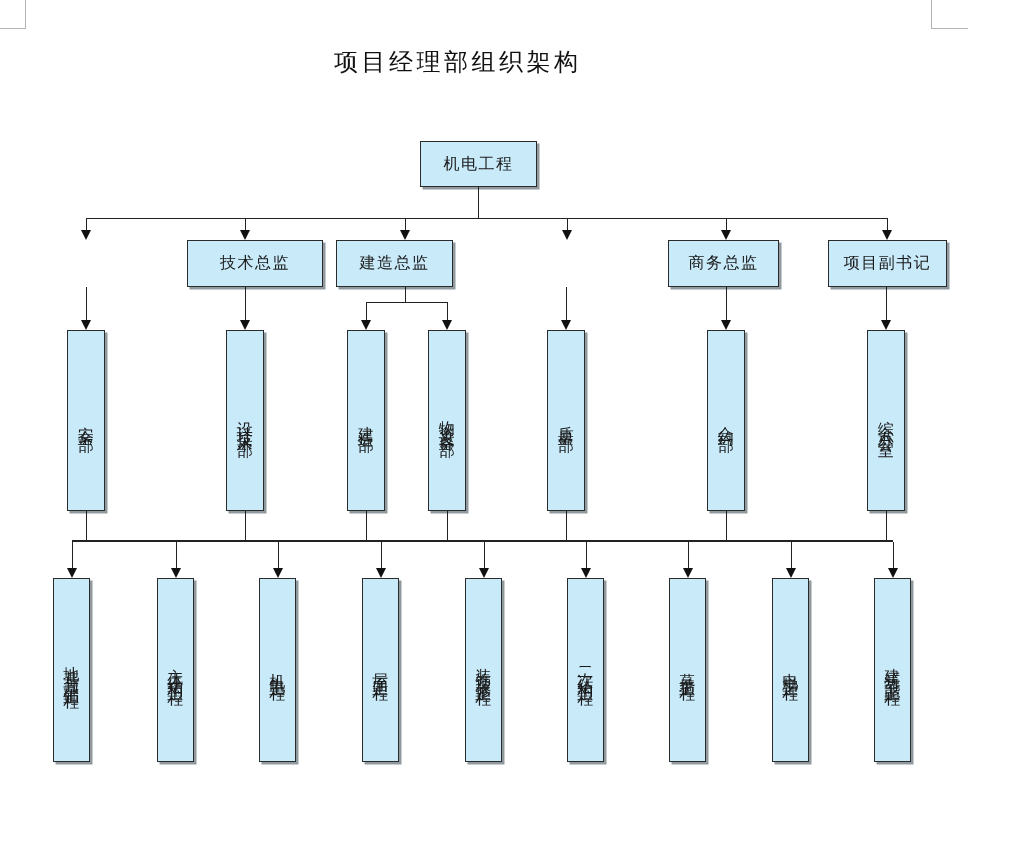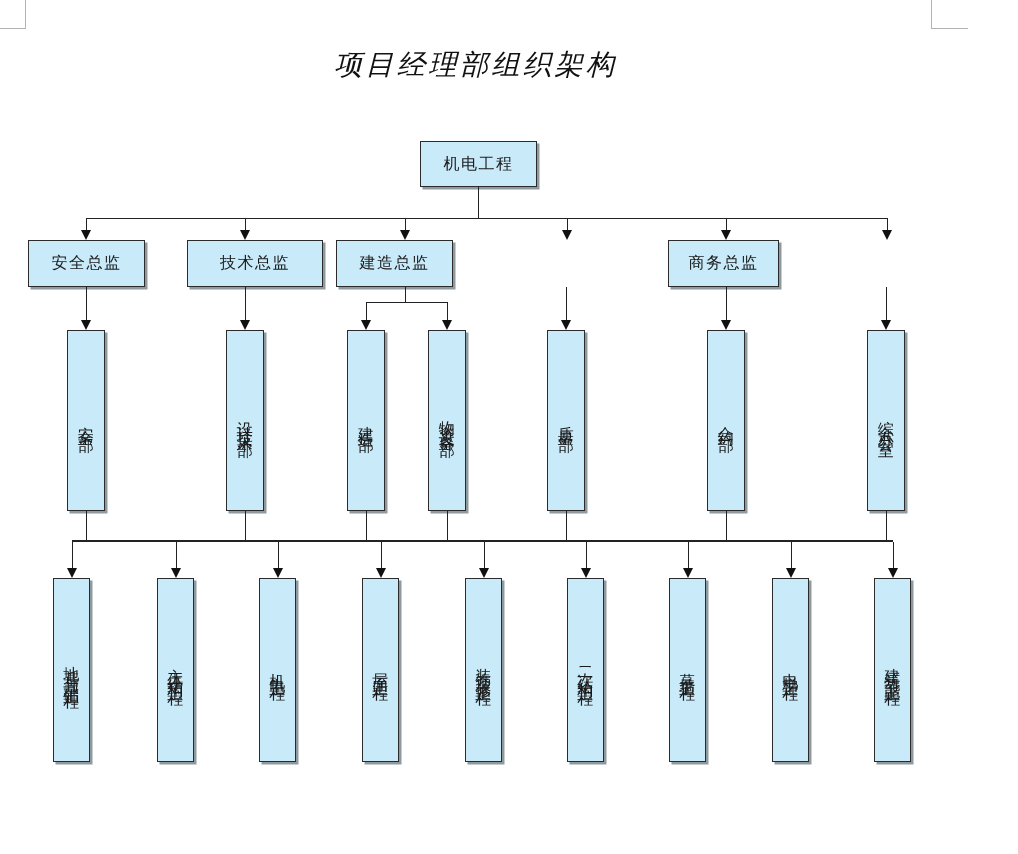--- a/index.html
+++ b/index.html
@@ -1,20 +1,20 @@
 <!DOCTYPE html>
 <html><head>
 <meta charset="utf-8">
 <style>
   html,body{margin:0;padding:0;background:#ffffff;}
   body{font-family:"Liberation Serif","DejaVu Serif",serif;}
   #canvas{position:relative;width:1018px;height:854px;background:#fff;overflow:hidden;}
 
-  .title{position:absolute;left:334px;top:46px;font-size:28px;letter-spacing:3.5px;
-         color:#111;white-space:nowrap;font-style:italic;}
+  .title{position:absolute;left:334px;top:46px;font-size:24px;letter-spacing:3.5px;
+         color:#111;white-space:nowrap;}
 
   .node{position:absolute;background:#C8EAF9;border:1.4px solid #2b2b2b;
         box-shadow:2.5px 2.5px 0 #909a9e;display:flex;align-items:center;justify-content:center;
         font-size:16px;color:#1a1a1a;box-sizing:border-box;}
   .node.h span{letter-spacing:1.5px;white-space:nowrap;}
   .node.v span{writing-mode:vertical-lr;text-orientation:upright;letter-spacing:5px;line-height:1.1;}
 
   .vline{position:absolute;width:1.3px;background:#222;}
   .hline{position:absolute;height:1.3px;background:#222;}
   .bus{height:2px;}
@@ -48,31 +48,31 @@
   <div class="vline" style="left:567px;top:218px;height:13px"></div>
   <div class="vline" style="left:726px;top:218px;height:13px"></div>
   <div class="vline" style="left:887px;top:218px;height:13px"></div>
   <div class="arr" style="left:81px;top:230px"></div>
   <div class="arr" style="left:240px;top:230px"></div>
   <div class="arr" style="left:400px;top:230px"></div>
   <div class="arr" style="left:562px;top:230px"></div>
   <div class="arr" style="left:721px;top:230px"></div>
   <div class="arr" style="left:882px;top:230px"></div>
 
-  <div class="node h" style="left:28px;top:240px;width:117px;height:47px">
-    <span>安全总监</span>
-  </div>
   <div class="node h" style="left:187px;top:240px;width:136px;height:47px">
     <span>技术总监</span>
   </div>
   <div class="node h" style="left:336px;top:240px;width:117px;height:47px">
     <span>建造总监</span>
   </div>
   <div class="node h" style="left:668px;top:240px;width:111px;height:47px">
     <span>商务总监</span>
+  </div>
+  <div class="node h" style="left:828px;top:240px;width:119px;height:47px">
+    <span>项目副书记</span>
   </div>
 
   <div class="vline" style="left:86px;top:287px;height:34px"></div>
   <div class="arr" style="left:81px;top:320px"></div>
   <div class="vline" style="left:245px;top:287px;height:34px"></div>
   <div class="arr" style="left:240px;top:320px"></div>
 
   <div class="vline" style="left:405px;top:287px;height:15px"></div>
   <div class="hline" style="left:366px;top:302px;width:81px"></div>
   <div class="vline" style="left:366px;top:302px;height:19px"></div>

